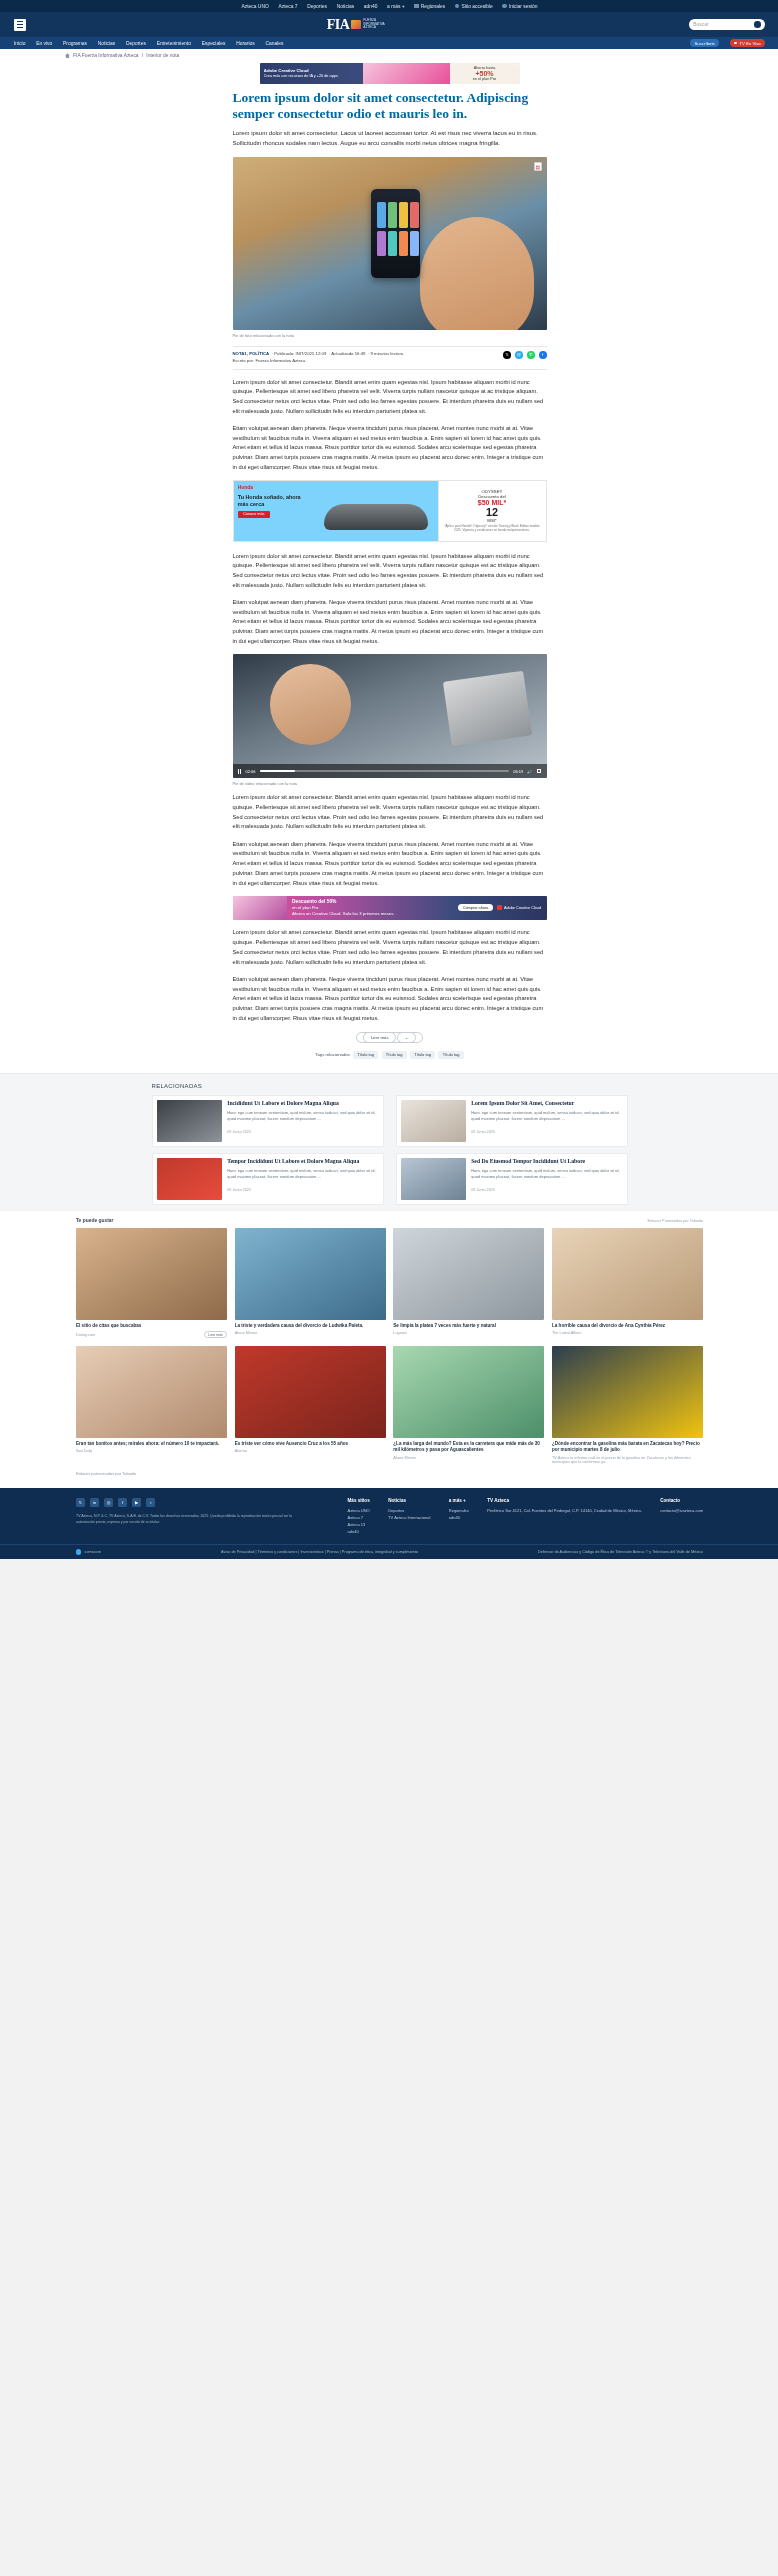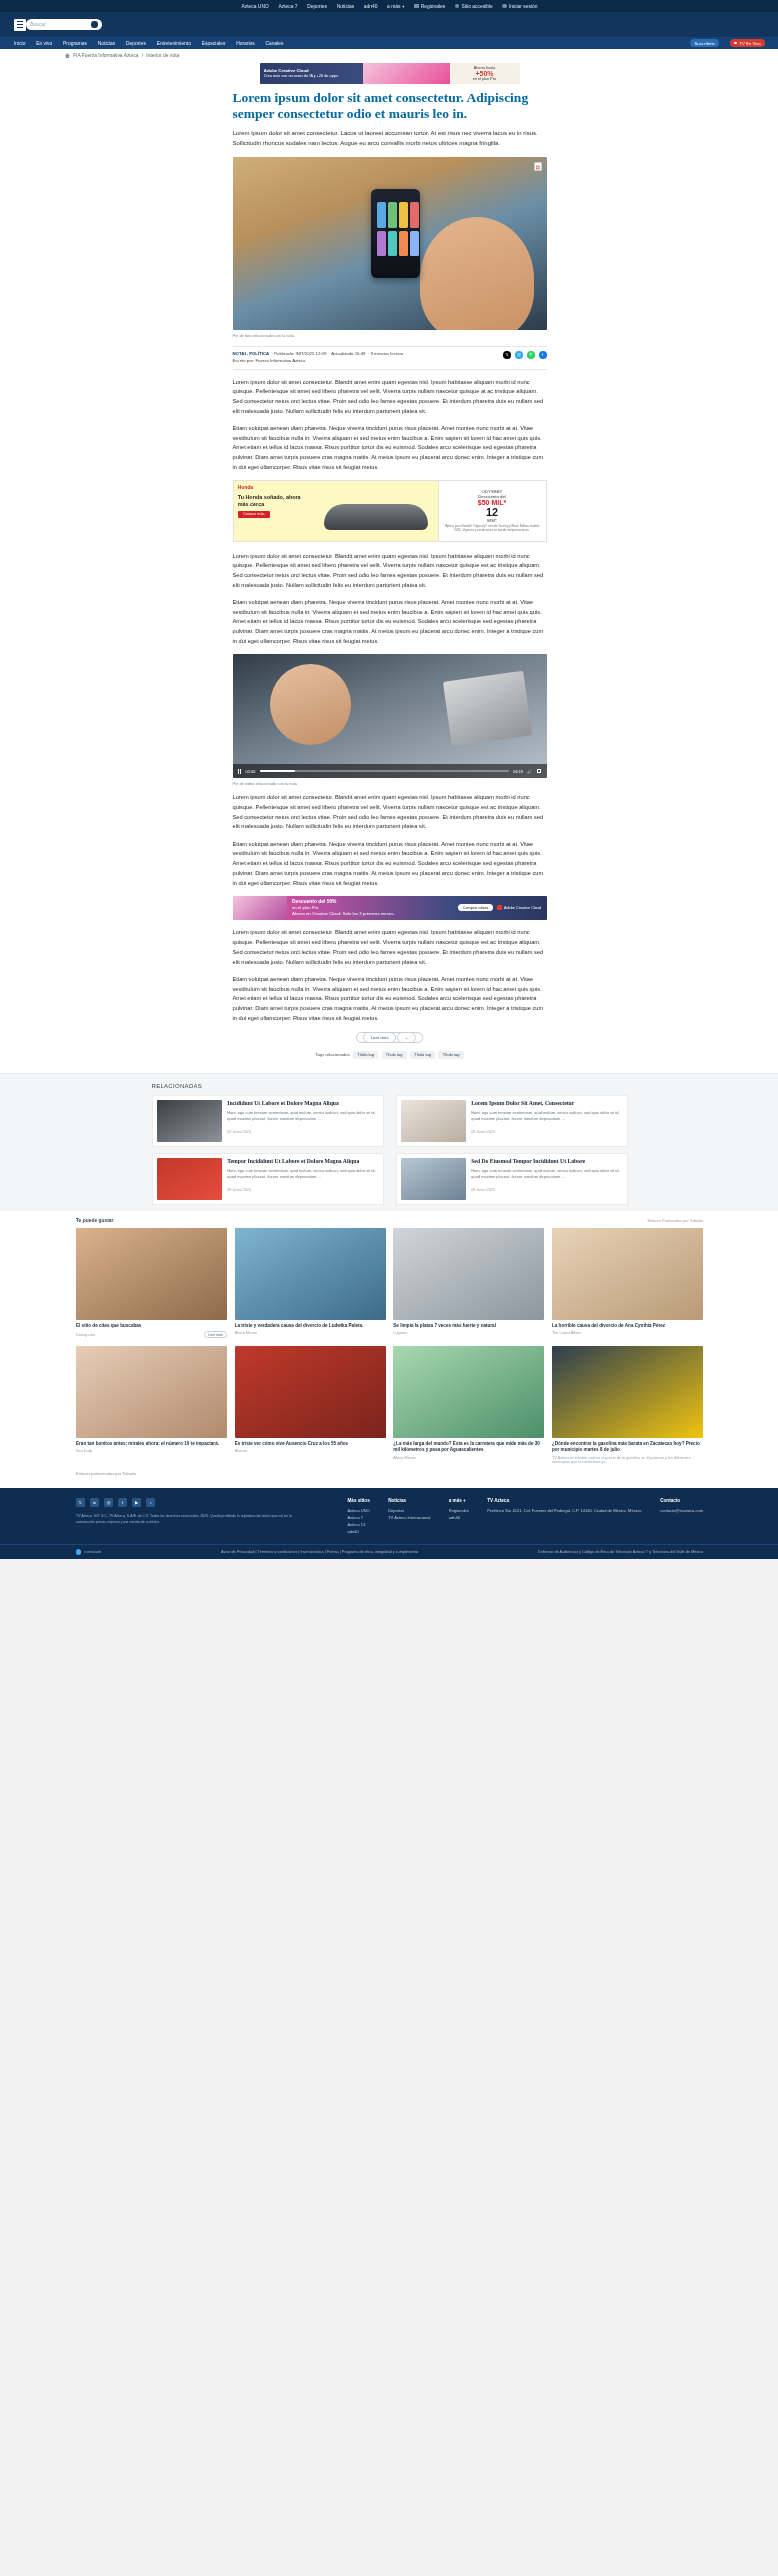--- a/index.html
+++ b/index.html
@@ -151,21 +151,21 @@
     width:7.6px;height:7.6px;border-radius:50%;display:flex;align-items:center;justify-content:center;
     font-size:4.3px;color:#fff;background:#222;
   }
   .share .wa{background:#25d366;} .share .tg{background:#2aabee;} .share .fb{background:#1877f2;}
   .share .xx{background:#000;}
 
   p.body { font-size:5.7px;line-height:1.7;color:#2b2b2b;margin:0 0 7.6px; }
 
   
   .ad-honda {
-    width:100%;height:62px;background:#fef9c3;border:0.5px solid #e3e3e0;display:flex;
+    width:100%;height:62px;background:#7dd3fc;border:0.5px solid #e3e3e0;display:flex;
     align-items:stretch;margin:2.2px 0 9.7px;position:relative;overflow:hidden;
   }
   .ad-honda .hl { width:81px;padding:4.3px;display:flex;flex-direction:column;gap:3.2px; }
   .ad-honda .hbrand { font-size:4.9px;color:#d3222a;font-weight:bold; }
   .ad-honda .hslog { font-size:5.4px;color:#222;font-weight:bold;line-height:1.3; }
   .ad-honda .hbtn { font-size:3.8px;color:#fff;background:#d3222a;padding:1.6px 3.2px;width:32px;text-align:center;border-radius:1.1px; }
   .ad-honda .hcar { flex:1;position:relative; }
   .ad-honda .hcar:after{
     content:"";position:absolute;left:8%;bottom:18%;width:84%;height:26px;border-radius:21.6px 21.6px 6.5px 6.5px;
     background:linear-gradient(180deg,#7c8186,#3b4045);
@@ -298,20 +298,25 @@
       <span>Iniciar sesión</span>
     </a>
 </div>
 
 <div class="masthead">
   <div class="burger">
       <i></i>
       <i></i>
       <i></i>
     </div>
+  <div class="logo-wrap">
+    <span class="logo-fia">FIA</span>
+    <span class="logo-mark"></span>
+    <span class="logo-sub">FUERZA INFORMATIVA AZTECA</span>
+  </div>
   <div class="search-box">
     <span>Buscar</span>
     <i class="search-circ"></i>
   </div>
 </div>
 
 <div class="nav">
   <a><span>Inicio</span></a>
   <a><span>En vivo</span></a>
   <a><span>Programas</span></a>

